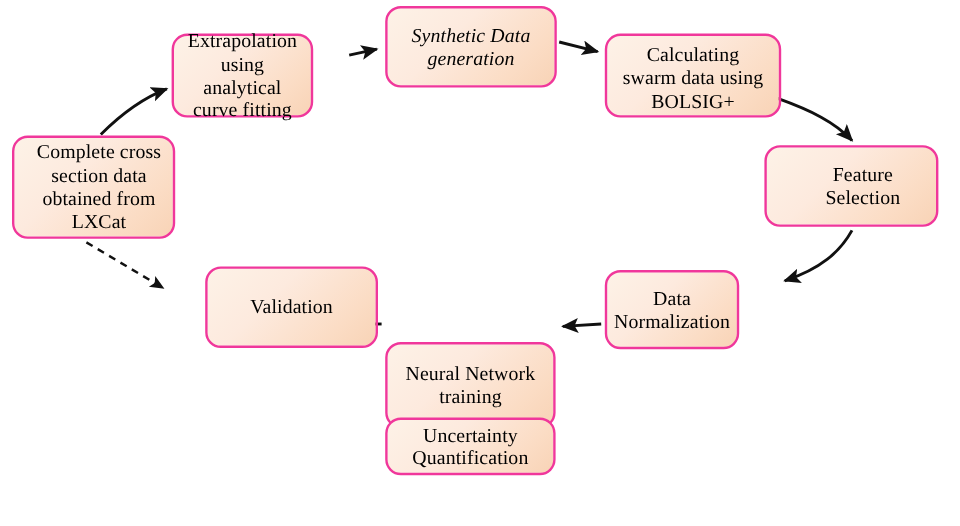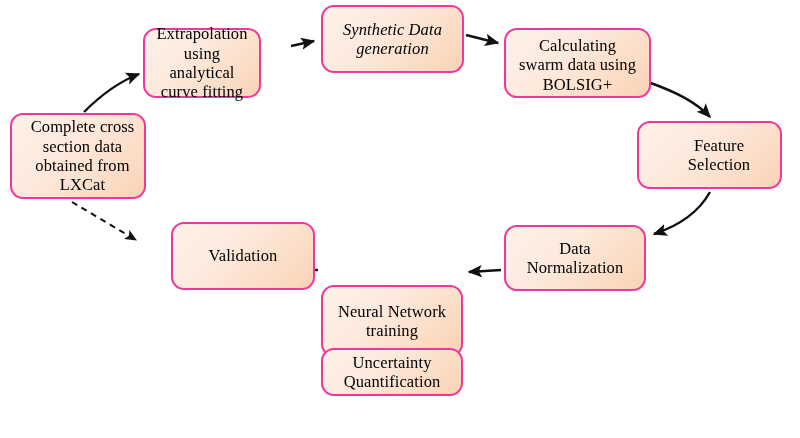--- a/index.html
+++ b/index.html
@@ -93,21 +93,21 @@
   <div class="node" style="left: 504px; top: 28px; width: 147px; height: 70px; align-items: flex-end;">
     <span class="node-label">Calculating
 swarm data using
 BOLSIG+</span>
   </div>
 
   <div class="node" style="left: 637px; top: 121px; width: 145px; height: 68px; padding-left: 24px;">
     <span class="node-label">Feature Selection</span>
   </div>
 
-  <div class="node" style="left: 504px; top: 225px; width: 142px; height: 66px;">
+  <div class="node" style="left: 504px; top: 225px; width: 112px; height: 66px;">
     <span class="node-label">Data
 Normalization</span>
   </div>
 
   <div class="node" style="left: 321px; top: 237px; width: 142px; height: 72px; margin-top: 48px;">
     <span class="node-label">Neural Network
 training</span>
   </div>
 
   <div class="node" style="left: 143px; top: 222px; width: 144px; height: 68px; margin-left: 28px;">

